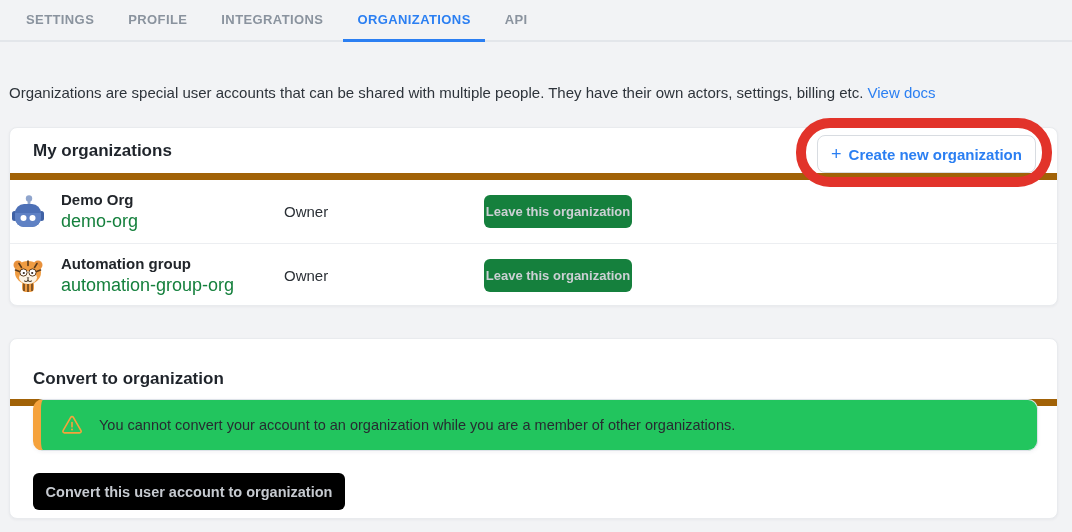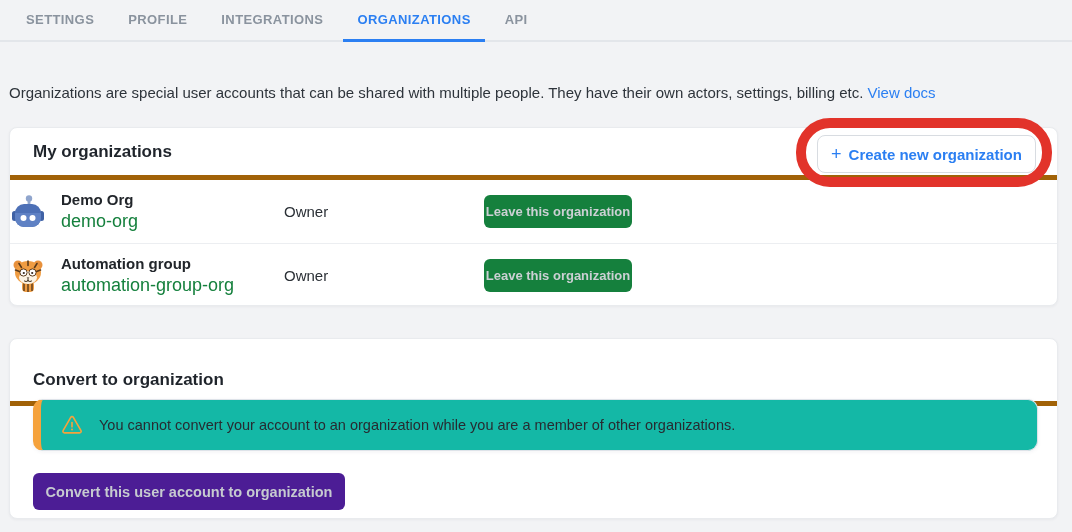--- a/index.html
+++ b/index.html
@@ -45,21 +45,21 @@
     border: 1px solid #e9ebee;
     border-radius: 8px;
     box-shadow: 0 1px 3px rgba(30,40,60,0.05);
   }
   .card1 { top: 127px; height: 179px; }
   .card2 { top: 338px; height: 181px; }
 
   .card-header {
     position: relative;
     display: flex; align-items: center;
-    border-bottom: 5px solid #a16207;
+    border-bottom: 7px solid #a16207;
     padding-left: 23px;
   }
   .card1 .card-header { height: 52px; }
   .card2 .card-header { height: 47px; margin-top: 20px; }
   .card-title { font-size: 17px; font-weight: 700; color: #1f242b; }
 
   
   .create-btn {
     position: absolute; right: 21px; top: 7px;
     height: 38px; width: 219px;
@@ -99,34 +99,34 @@
     background: #15803d; border: none; border-radius: 6px;
     color: #ccd0d4; font-size: 13px; font-weight: 600;
     font-family: inherit;
     display: flex; align-items: center; justify-content: center;
   }
 
   
   .warning-box {
     position: absolute; left: 23px; top: 60px;
     width: 1005px; height: 52px;
-    background: #14b8a6;
+    background: #22c55e;
     border: 1px solid #dee3e9;
     border-left: 8px solid #f5a23c;
     border-radius: 10px;
     box-shadow: 0 1px 4px rgba(30,40,60,0.06);
     display: flex; align-items: center;
   }
   .warning-icon { margin-left: 20px; flex: 0 0 auto; display: flex; }
   .warning-text { margin-left: 16px; font-size: 14.5px; color: #272b31; }
 
   .convert-btn {
     position: absolute; left: 23px; top: 134px;
     width: 312px; height: 37px;
-    background: #4c1d95; border: none; border-radius: 6px;
+    background: #000000; border: none; border-radius: 6px;
     color: #c6cad0; font-size: 14.5px; font-weight: 600;
     font-family: inherit;
     display: flex; align-items: center; justify-content: center;
   }
 </style>
 </head>
 <body>
 
 <nav class="tabbar">
   <div class="tab">SETTINGS</div>

